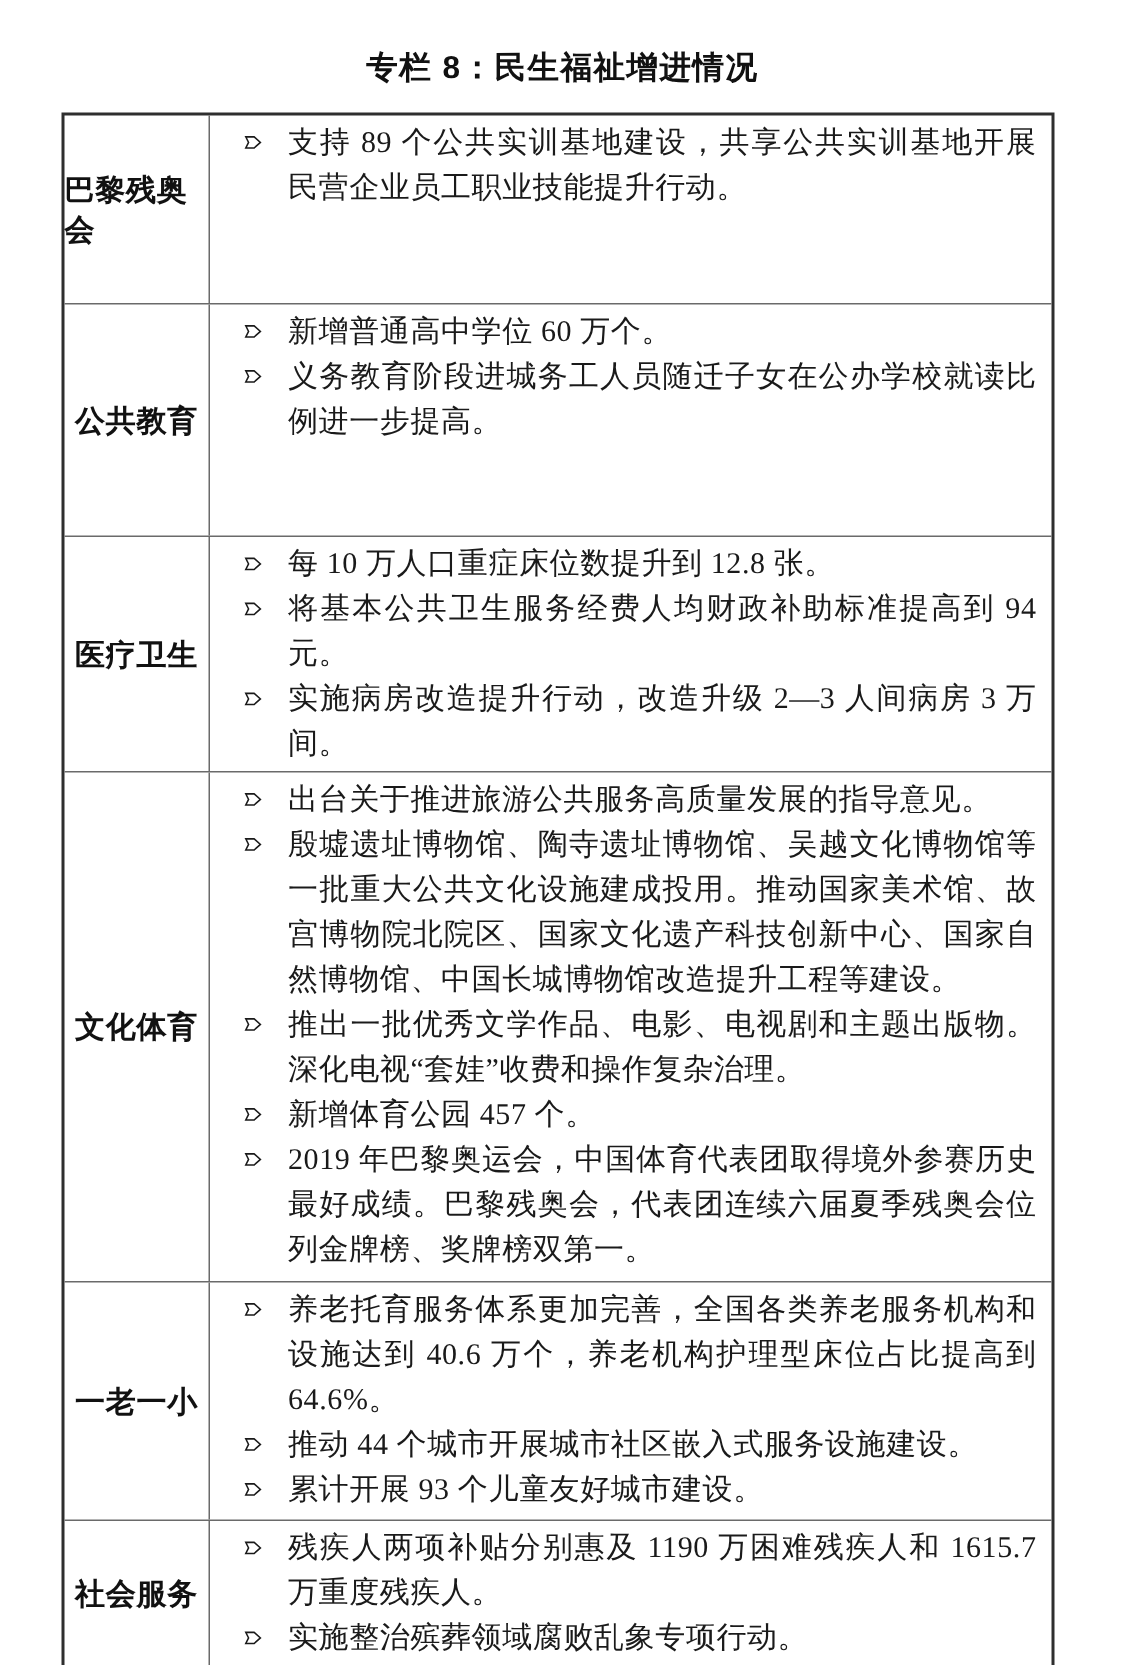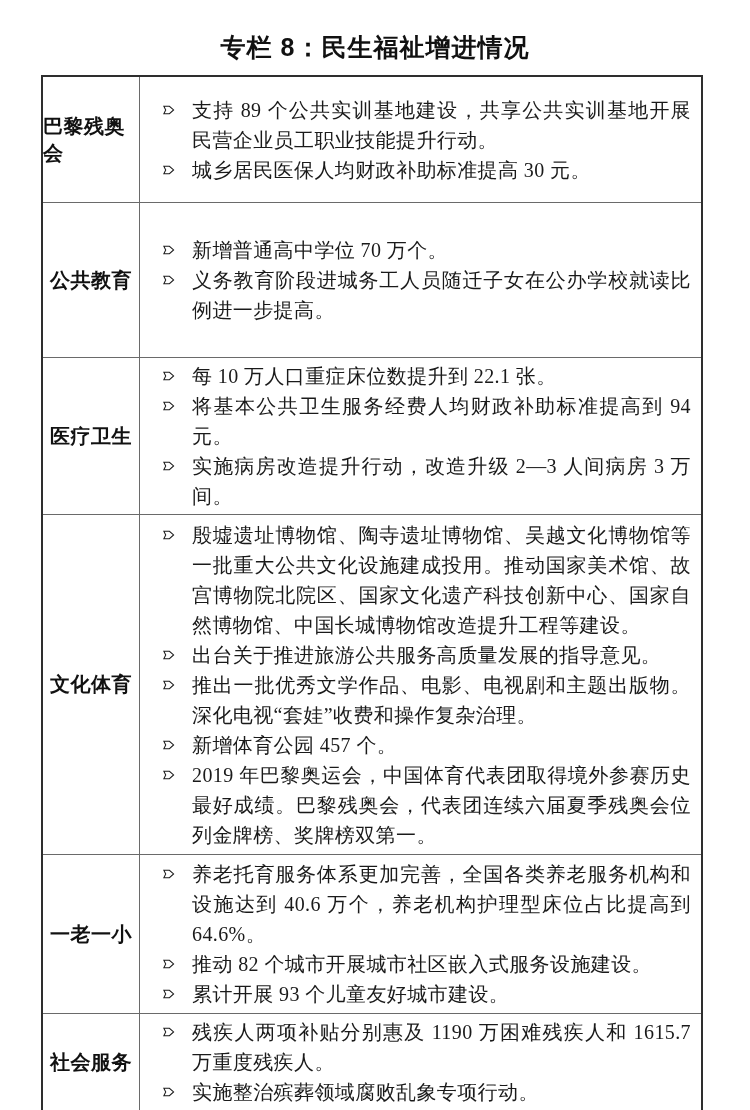--- a/index.html
+++ b/index.html
@@ -11,21 +11,21 @@
     color: #1a1a1a;
     overflow: hidden;
     font-family: "Liberation Serif", "DejaVu Serif", serif;
   }
   .doc-title {
     margin: 0;
     padding-top: 31px;
     text-align: center;
     font-family: "Liberation Sans", "DejaVu Sans", sans-serif;
     font-weight: bold;
-    font-size: 25px;
+    font-size: 21px;
     letter-spacing: 1px;
     color: #111111;
   }
   .box-table {
     position: absolute;
     left: 41px;
     top: 75px;
     width: 662px;
     box-sizing: border-box;
     border: 2px solid #2e2e2e;
@@ -52,21 +52,21 @@
     font-size: 20px;
     letter-spacing: 0.5px;
     color: #111111;
   }
   .content-cell {
     flex: 1 1 auto;
     box-sizing: border-box;
     padding: 3px 10px 3px 22px;
     display: flex;
     flex-direction: column;
-    justify-content: center;
+    justify-content: flex-start;
   }
   .item { display: flex; align-items: flex-start; }
   .bullet {
     flex: 0 0 13px;
     width: 13px;
     margin-top: 8px;
     margin-right: 17px;
   }
   .item-text {
     flex: 1 1 auto;
@@ -86,58 +86,52 @@
   <div class="row">
     <div class="label-cell">巴黎残奥会</div>
     <div class="content-cell">
   <div class="item">
     <svg class="bullet" viewBox="0 0 14 15" aria-hidden="true">
       <polygon points="2,3.5 8,3.5 12.5,7.5 8,11.5 2,11.5 4,7.5" fill="#ffffff" stroke="#1a1a1a" stroke-width="1.1" stroke-linejoin="miter"></polygon>
     </svg>
     <div class="item-text">支持 89 个公共实训基地建设，共享公共实训基地开展民营企业员工职业技能提升行动。</div>
   </div>
 
-  <div class="item">
-    <svg class="bullet" viewBox="0 0 14 15" aria-hidden="true">
-      <polygon points="2,3.5 8,3.5 12.5,7.5 8,11.5 2,11.5 4,7.5" fill="#ffffff" stroke="#1a1a1a" stroke-width="1.1" stroke-linejoin="miter"></polygon>
-    </svg>
-    <div class="item-text">城乡居民医保人均财政补助标准提高 30 元。</div>
-  </div>
 
 </div>
   </div>
 
   <div class="row">
     <div class="label-cell">公共教育</div>
     <div class="content-cell">
 
   <div class="item">
     <svg class="bullet" viewBox="0 0 14 15" aria-hidden="true">
       <polygon points="2,3.5 8,3.5 12.5,7.5 8,11.5 2,11.5 4,7.5" fill="#ffffff" stroke="#1a1a1a" stroke-width="1.1" stroke-linejoin="miter"></polygon>
     </svg>
-    <div class="item-text">新增普通高中学位 70 万个。</div>
+    <div class="item-text">新增普通高中学位 60 万个。</div>
   </div>
 
   <div class="item">
     <svg class="bullet" viewBox="0 0 14 15" aria-hidden="true">
       <polygon points="2,3.5 8,3.5 12.5,7.5 8,11.5 2,11.5 4,7.5" fill="#ffffff" stroke="#1a1a1a" stroke-width="1.1" stroke-linejoin="miter"></polygon>
     </svg>
     <div class="item-text">义务教育阶段进城务工人员随迁子女在公办学校就读比例进一步提高。</div>
   </div>
 </div>
   </div>
 
   <div class="row">
     <div class="label-cell">医疗卫生</div>
     <div class="content-cell">
   <div class="item">
     <svg class="bullet" viewBox="0 0 14 15" aria-hidden="true">
       <polygon points="2,3.5 8,3.5 12.5,7.5 8,11.5 2,11.5 4,7.5" fill="#ffffff" stroke="#1a1a1a" stroke-width="1.1" stroke-linejoin="miter"></polygon>
     </svg>
-    <div class="item-text">每 10 万人口重症床位数提升到 22.1 张。</div>
+    <div class="item-text">每 10 万人口重症床位数提升到 12.8 张。</div>
   </div>
 
   <div class="item">
     <svg class="bullet" viewBox="0 0 14 15" aria-hidden="true">
       <polygon points="2,3.5 8,3.5 12.5,7.5 8,11.5 2,11.5 4,7.5" fill="#ffffff" stroke="#1a1a1a" stroke-width="1.1" stroke-linejoin="miter"></polygon>
     </svg>
     <div class="item-text">将基本公共卫生服务经费人均财政补助标准提高到 94 元。</div>
   </div>
 
   <div class="item">
@@ -149,34 +143,34 @@
 </div>
   </div>
 
   <div class="row">
     <div class="label-cell">文化体育</div>
     <div class="content-cell">
   <div class="item">
     <svg class="bullet" viewBox="0 0 14 15" aria-hidden="true">
       <polygon points="2,3.5 8,3.5 12.5,7.5 8,11.5 2,11.5 4,7.5" fill="#ffffff" stroke="#1a1a1a" stroke-width="1.1" stroke-linejoin="miter"></polygon>
     </svg>
+    <div class="item-text">出台关于推进旅游公共服务高质量发展的指导意见。</div>
+  </div>
+
+  <div class="item">
+    <svg class="bullet" viewBox="0 0 14 15" aria-hidden="true">
+      <polygon points="2,3.5 8,3.5 12.5,7.5 8,11.5 2,11.5 4,7.5" fill="#ffffff" stroke="#1a1a1a" stroke-width="1.1" stroke-linejoin="miter"></polygon>
+    </svg>
     <div class="item-text">殷墟遗址博物馆、陶寺遗址博物馆、吴越文化博物馆等一批重大公共文化设施建成投用。推动国家美术馆、故宫博物院北院区、国家文化遗产科技创新中心、国家自然博物馆、中国长城博物馆改造提升工程等建设。</div>
   </div>
 
   <div class="item">
     <svg class="bullet" viewBox="0 0 14 15" aria-hidden="true">
       <polygon points="2,3.5 8,3.5 12.5,7.5 8,11.5 2,11.5 4,7.5" fill="#ffffff" stroke="#1a1a1a" stroke-width="1.1" stroke-linejoin="miter"></polygon>
     </svg>
-    <div class="item-text">出台关于推进旅游公共服务高质量发展的指导意见。</div>
-  </div>
-
-  <div class="item">
-    <svg class="bullet" viewBox="0 0 14 15" aria-hidden="true">
-      <polygon points="2,3.5 8,3.5 12.5,7.5 8,11.5 2,11.5 4,7.5" fill="#ffffff" stroke="#1a1a1a" stroke-width="1.1" stroke-linejoin="miter"></polygon>
-    </svg>
     <div class="item-text">推出一批优秀文学作品、电影、电视剧和主题出版物。深化电视“套娃”收费和操作复杂治理。</div>
   </div>
 
   <div class="item">
     <svg class="bullet" viewBox="0 0 14 15" aria-hidden="true">
       <polygon points="2,3.5 8,3.5 12.5,7.5 8,11.5 2,11.5 4,7.5" fill="#ffffff" stroke="#1a1a1a" stroke-width="1.1" stroke-linejoin="miter"></polygon>
     </svg>
     <div class="item-text">新增体育公园 457 个。</div>
   </div>
 
@@ -196,21 +190,21 @@
     <svg class="bullet" viewBox="0 0 14 15" aria-hidden="true">
       <polygon points="2,3.5 8,3.5 12.5,7.5 8,11.5 2,11.5 4,7.5" fill="#ffffff" stroke="#1a1a1a" stroke-width="1.1" stroke-linejoin="miter"></polygon>
     </svg>
     <div class="item-text">养老托育服务体系更加完善，全国各类养老服务机构和设施达到 40.6 万个，养老机构护理型床位占比提高到 64.6%。</div>
   </div>
 
   <div class="item">
     <svg class="bullet" viewBox="0 0 14 15" aria-hidden="true">
       <polygon points="2,3.5 8,3.5 12.5,7.5 8,11.5 2,11.5 4,7.5" fill="#ffffff" stroke="#1a1a1a" stroke-width="1.1" stroke-linejoin="miter"></polygon>
     </svg>
-    <div class="item-text">推动 82 个城市开展城市社区嵌入式服务设施建设。</div>
+    <div class="item-text">推动 44 个城市开展城市社区嵌入式服务设施建设。</div>
   </div>
 
   <div class="item">
     <svg class="bullet" viewBox="0 0 14 15" aria-hidden="true">
       <polygon points="2,3.5 8,3.5 12.5,7.5 8,11.5 2,11.5 4,7.5" fill="#ffffff" stroke="#1a1a1a" stroke-width="1.1" stroke-linejoin="miter"></polygon>
     </svg>
     <div class="item-text">累计开展 93 个儿童友好城市建设。</div>
   </div>
 </div>
   </div>

